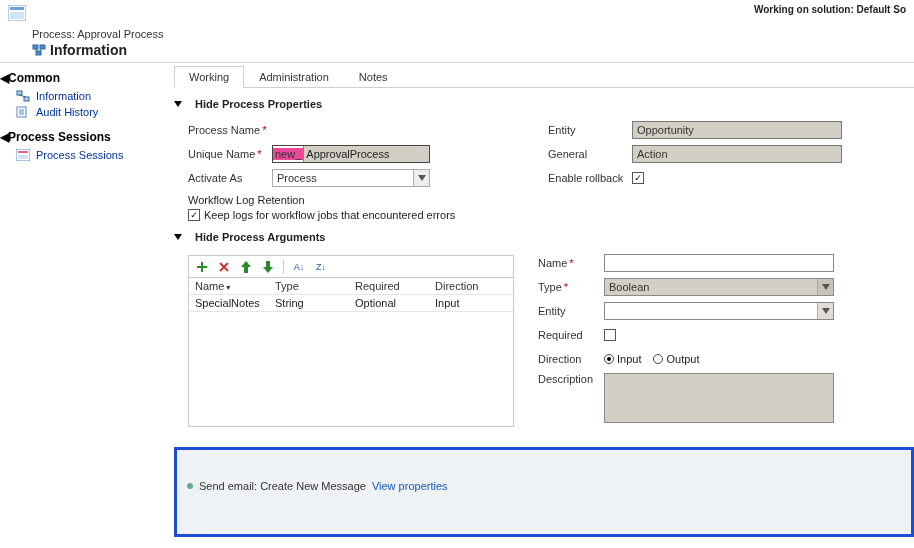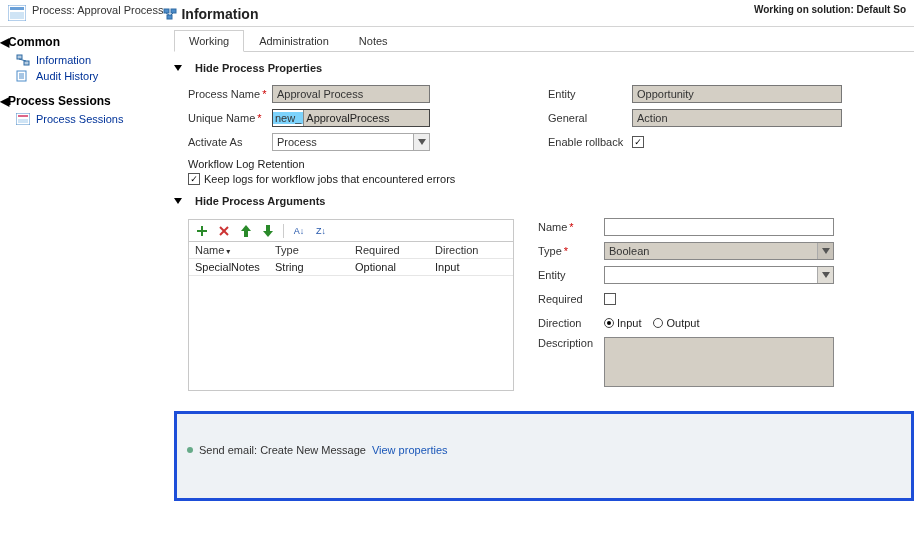--- a/index.html
+++ b/index.html
@@ -12,21 +12,21 @@
     height: 548px;
     overflow: hidden;
   }
   .header {
     display: flex;
     padding: 4px 8px 4px 8px;
     align-items: flex-start;
   }
   .header-left { display: flex; align-items: flex-start; gap: 6px;}
   .proc-icon { width: 18px; height: 16px; margin-top: 1px; }
-  .header-titles { display:flex; flex-direction:row; }
+  .header-titles { display:flex; flex-direction:column;margin-top:24px; }
   .proc-label { font-size: 11px; color:#333; }
   .info-row { display:flex; align-items:center; gap:4px; margin-top:2px;}
   .info-title { font-size: 14px; font-weight:bold; }
   .header-right { margin-left:auto; font-weight:bold; font-size:10px; }
   .body { display:flex; height:calc(100% - 36px); }
   .sidebar {
     width:168px; flex-shrink:0;
     border-top:1px solid #d4d4d4;
     padding:6px 0 0 0;
   }
@@ -61,21 +61,21 @@
   .form-row { display:flex; align-items:center; margin:4px 0; min-height:20px;}
   .form-lbl { width:84px; color:#333; }
   .req { color:#c00; margin-left:2px; }
   .val-box {
     background:#d4cfc5; border:1px solid #777; height:18px; line-height:16px;
     padding:0 4px; color:#333; width:158px;
   }
   .val-prefix {
     background:#fff; border:1px solid #444; height:18px; display:flex; align-items:center; width:158px;
   }
-  .val-prefix .pre { background:#7dd3fc; padding:0 2px; color:#333;}
+  .val-prefix .pre { background:#ec4899; padding:0 2px; color:#333;}
   .val-prefix .suf { background:#d4cfc5; flex:1; padding:0 2px; height:100%; line-height:16px; border-left:1px solid #888;}
   .select-box {
     border:1px solid #aaa; height:18px; width:158px; display:flex; align-items:center;
     padding:0 4px; color:#333; position:relative;
   }
   .select-caret {
     position:absolute; right:0; top:0; width:16px; height:100%;
     border-left:1px solid #aaa; background:#eee;
     display:flex; align-items:center; justify-content:center;
   }
@@ -188,21 +188,20 @@
 
     <div class="sec-head">
       <div class="tri-down"></div>
       <span>Hide Process Properties</span>
     </div>
 
     <div class="form-cols" style="padding-left:14px;">
       <div class="form-col1">
         <div class="form-row">
           <div class="form-lbl"><span>Process Name</span><span class="req">*</span></div>
-          <div class="val-box">Approval Process</div>
         </div>
         <div class="form-row">
           <div class="form-lbl"><span>Unique Name</span><span class="req">*</span></div>
           <div class="val-prefix">
             <span class="pre">new_</span>
             <span class="suf">ApprovalProcess</span>
           </div>
         </div>
         <div class="form-row">
           <div class="form-lbl">Activate As</div>

